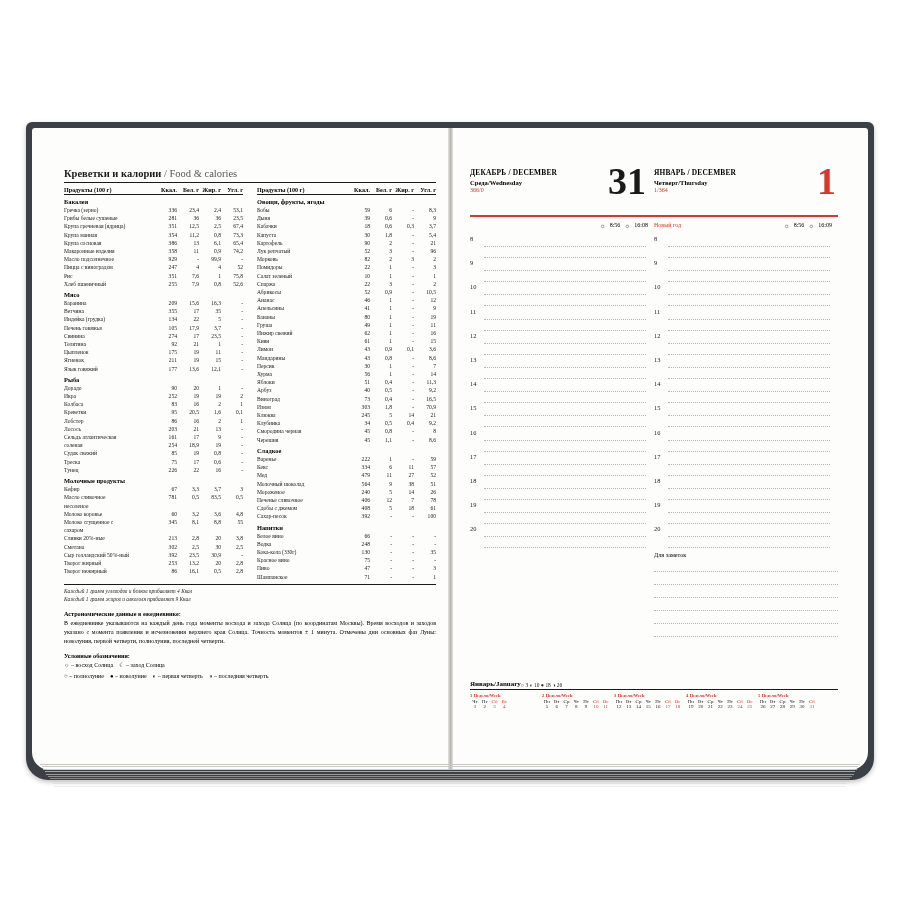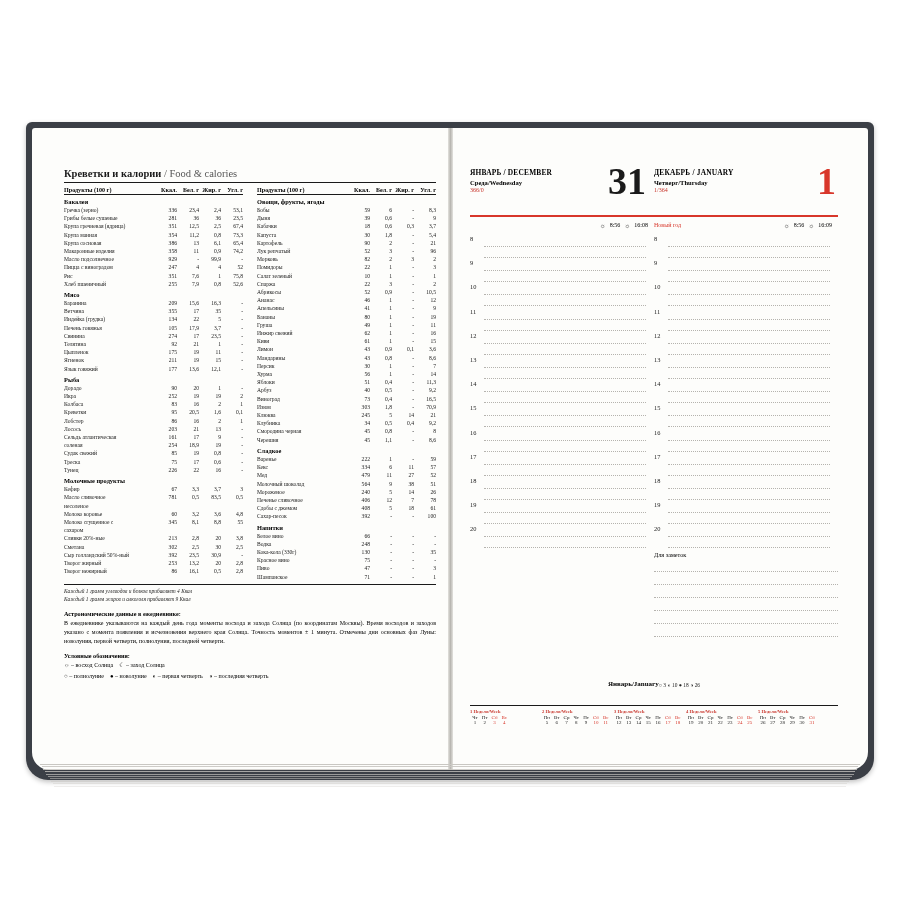--- a/index.html
+++ b/index.html
@@ -73,21 +73,21 @@
   .hrow{height:24.2px;position:relative;}
   .hrow .lbl{position:absolute;left:0;top:0;font-size:6.4px;color:#1b1b1b;}
   .hrow .l1,.hrow .l2{position:absolute;left:14px;right:8px;height:0;border-bottom:1px dotted #b5b3ae;}
   .hrow .l1{top:11px;}
   .hrow .l2{top:22px;}
   .memo-h{font-size:6.2px;margin-top:2px;}
   .memo .m{height:12.1px;border-bottom:1px dotted #b5b3ae;}
 
   
   .mc{position:absolute;left:470px;top:680px;width:368px;}
-  .mc-head{display:flex;justify-content:center;align-items:flex-end;border-bottom:1px solid #1a1a1a;padding-bottom:17px;}
+  .mc-head{display:flex;justify-content:flex-start;align-items:flex-end;border-bottom:1px solid #1a1a1a;padding-bottom:1px;}
   .mc-title{font-size:7px;font-weight:bold;}
   .mc-phases{font-size:5.4px;color:#222;}
   .mc-weeks{display:flex;gap:3px;margin-top:3px;}
   .wk{width:69px;}
   .wk-h{font-size:4.6px;color:#c8352c;font-weight:bold;margin-bottom:1px;}
   .wk-d{display:flex;font-size:5px;}
   .wk-d span{width:9.8px;text-align:center;}
   .wk-r1 span{color:#1b1b1b;}
   .wk-r2 span{color:#1b1b1b;}
   .red{color:#d8372b !important;}
@@ -745,27 +745,27 @@
     <div class="leg-h">Условные обозначения:</div>
     <div id="legend">
         <div class="leg-r"><span class="gl">☼</span> – восход Солнца&nbsp;&nbsp;&nbsp;&nbsp;<span class="gl">☾</span> – заход Солнца</div>
         <div class="leg-r"><span class="gl">○</span> – полнолуние&nbsp;&nbsp;&nbsp;&nbsp;<span class="gl">●</span> – новолуние&nbsp;&nbsp;&nbsp;&nbsp;<span class="gl">◐</span> – первая четверть&nbsp;&nbsp;&nbsp;&nbsp;<span class="gl">◑</span> – последняя четверть</div>
       </div>
   </div>
 
   <div class="right">
     <div class="rhead">
       <div class="rh-half">
-        <div class="rh-name">ЯНВАРЬ / DECEMBER</div>
+        <div class="rh-name">ДЕКАБРЬ / DECEMBER</div>
         <div class="rh-day">Среда/Wednesday</div>
         <div class="rh-num">366/0</div>
         <div class="bigday">31</div>
       </div>
       <div class="rh-half">
-        <div class="rh-name">ДЕКАБРЬ / JANUARY</div>
+        <div class="rh-name">ЯНВАРЬ / DECEMBER</div>
         <div class="rh-day">Четверг/Thursday</div>
         <div class="rh-num">1/364</div>
         <div class="bigday red">1</div>
       </div>
     </div>
     <div class="rh-rule"></div>
 
     <div style="display:flex">
       <div class="rh-half" style="height:auto">
         <div class="sun">

